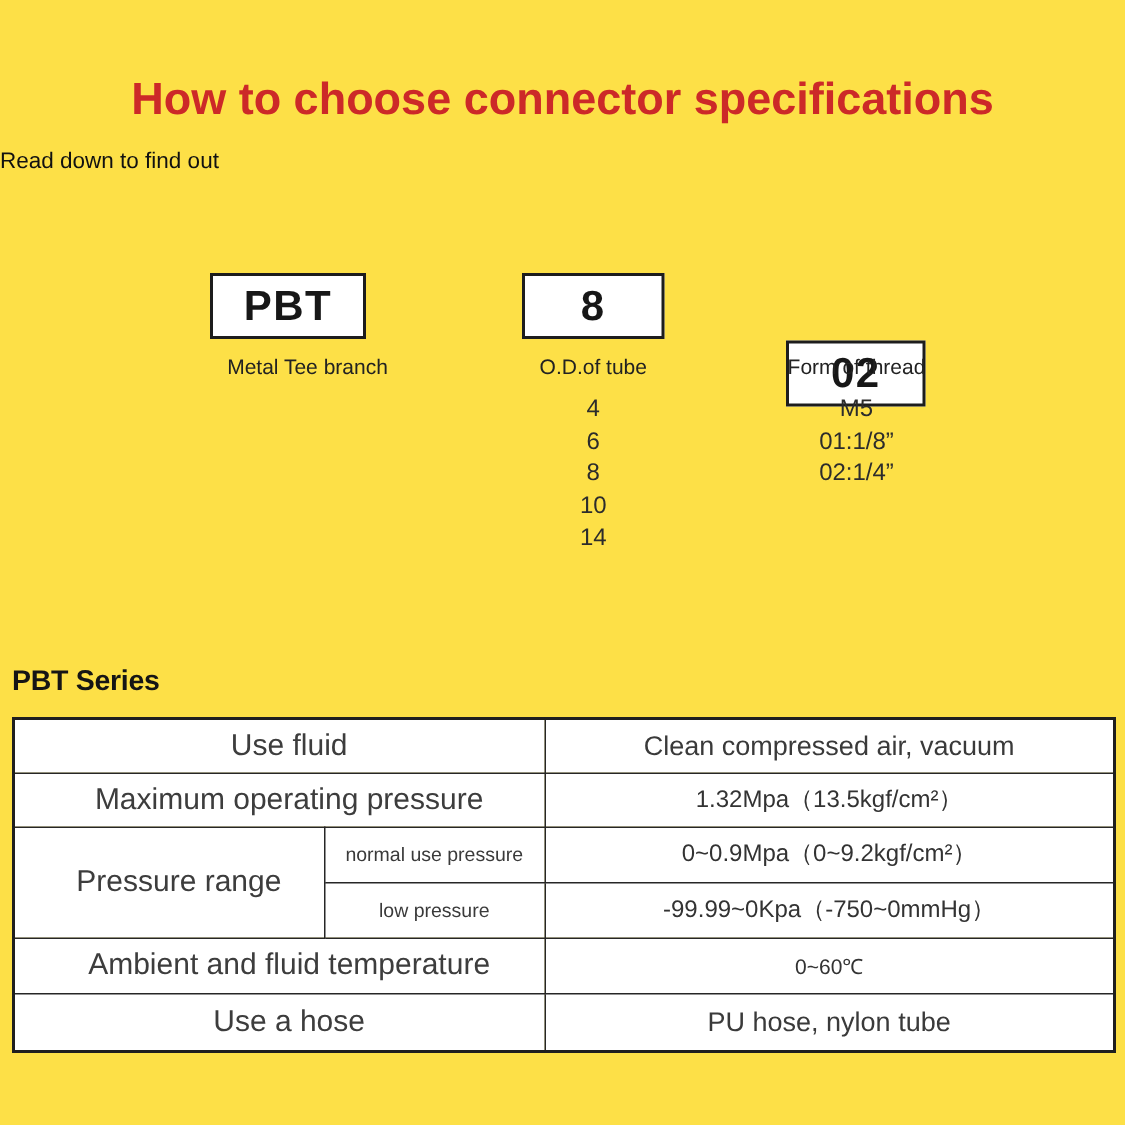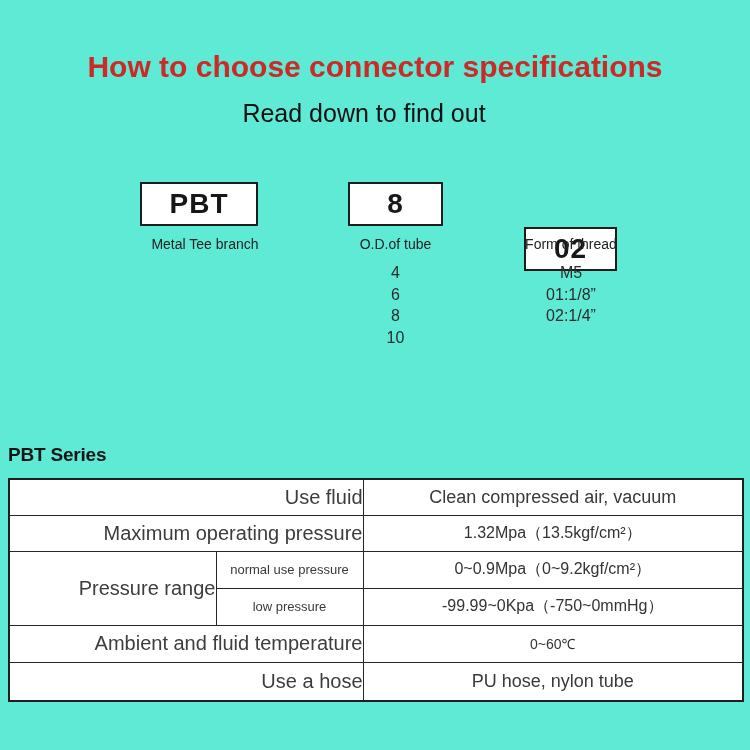--- a/index.html
+++ b/index.html
@@ -6,41 +6,40 @@
     --accent:#cc2928;
     --beige:#f6efe3;
     --border:#1f1f1f;
   }
   *{margin:0;padding:0;box-sizing:border-box;}
   html,body{background:#ffffff;}
   body{font-family:"Liberation Sans", sans-serif;}
   .page{
     position:relative;
     width:750px;height:750px;
-    background:#5eead4;
+    background:#fde047;
     overflow:hidden;
   }
   .title{
     position:absolute;left:0;top:50px;width:750px;
     text-align:center;
     font-size:30px;font-weight:600;letter-spacing:0px;
     color:var(--accent);
   }
   .subtitle{
     position:absolute;left:0;top:99px;width:728px;
-    text-align:center;
-    font-size:25px;color:#111111;
+    font-size:15px;color:#111111;
   }
   .code-box{
     position:absolute;top:182px;height:44px;
     border:2px solid #1d1d1d;background:#ffffff;
     display:flex;align-items:center;justify-content:center;
     font-size:28px;font-weight:bold;color:#171717;letter-spacing:1px;
   }
-  .box-pbt{left:140px;width:118px;}
+  .box-pbt{left:140px;width:104px;}
   .box-od{left:348px;width:95px;}
   .box-thread{left:524px;width:93px;margin-top:45px;}
   .box-label{
     position:absolute;top:236px;
     text-align:center;font-size:14px;color:#222222;
   }
   .lab-pbt{left:130px;width:150px;}
   .lab-od{left:330px;width:131px;}
   .lab-thread{left:506px;width:130px;}
   .opt-list{
@@ -63,21 +62,21 @@
   }
   table.spec td{
     border:1px solid #262626;
     vertical-align:middle;
     background:#ffffff;
   }
   table.spec{border:2px solid var(--border);}
   td.hl{background:var(--beige);}
   td.lbl{
     font-size:20px;color:#3d3d3d;
-    padding-left:13px;text-align:right;
+    padding-left:13px;text-align:center;
   }
   td.sublbl{
     font-size:13px;color:#3a3a3a;text-align:center;
   }
   td.val{
     text-align:center;color:#333333;font-size:16px;
   }
   td.val.big{font-size:18px;color:#3a3a3a;}
   td.val.small{font-size:14px;}
   tr.r1{height:36px;} tr.r2{height:36px;}
@@ -104,20 +103,21 @@
 
   <div class="box-label lab-pbt">Metal Tee branch</div>
   <div class="box-label lab-od">O.D.of tube</div>
   <div class="box-label lab-thread">Form of thread</div>
 
   <div class="opt-list list-od">
     <span>4</span>
     <span>6</span>
     <span>8</span>
     <span>10</span>
+    <span>14</span>
   </div>
 
   <div class="opt-list list-thread">
     <span>M5</span>
     <span>01:1/8”</span>
     <span>02:1/4”</span>
   </div>
 
   <div class="series-heading">PBT Series</div>
 

